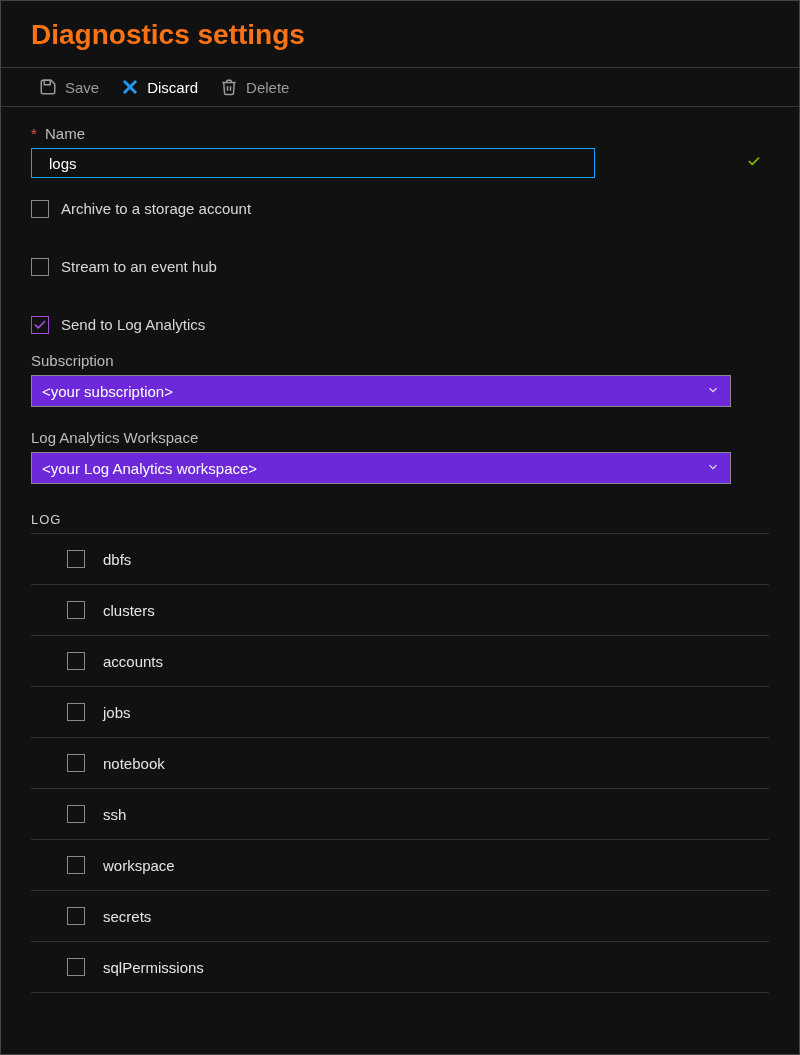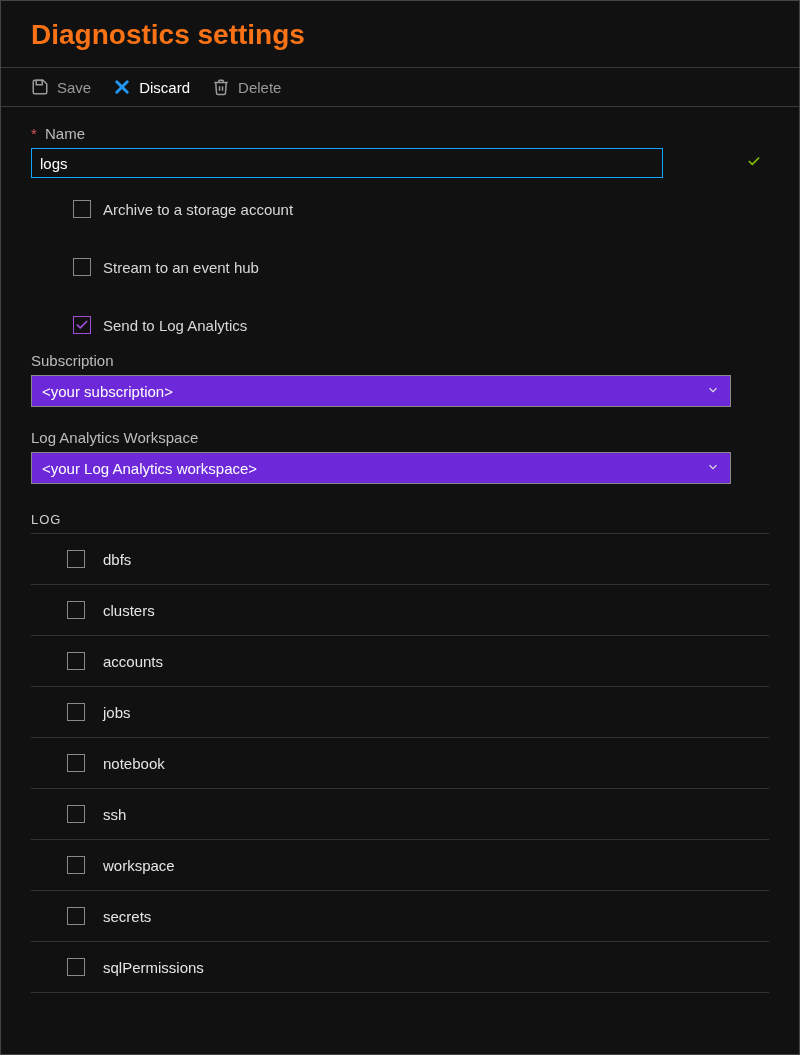--- a/index.html
+++ b/index.html
@@ -23,21 +23,21 @@
   }
   .header h1 {
     font-size: 28px;
     font-weight: 600;
     color: #f97316;
   }
   .toolbar {
     display: flex;
     align-items: center;
     gap: 22px;
-    padding: 10px 30px;
+    padding: 10px 38px;
     border-bottom: 1px solid #3a3a3a;
   }
   .tb-btn {
     display: inline-flex;
     align-items: center;
     gap: 8px;
     font-size: 15px;
     cursor: pointer;
     color: #9a9a9a;
   }
@@ -51,42 +51,40 @@
     color: #bcbcbc;
     font-size: 15px;
     margin-bottom: 6px;
     display: block;
   }
   .text-input-wrap {
     position: relative;
     margin-bottom: 22px;
   }
   .text-input {
-    width: 632px;
+    width: 564px;
     height: 30px;
     background: #111112;
     border: 1px solid #14a3ff;
     color: #fff;
-    padding: 0 28px 0 8px;
+    padding: 0 28px 0 17px;
     font-size: 15px;
     outline: none;
   }
   .input-check {
     position: absolute;
     right: 8px;
     top: 50%;
     transform: translateY(-50%);
     color: #7fba00;
   }
   .chk-row {
     display: flex;
-    align-items: center;
     gap: 12px;
     margin-bottom: 40px;
-    margin-left: 42px;
   }
   .chk-row.tight { margin-bottom: 18px; }
   .chk {
     width: 18px;
     height: 18px;
     border: 1px solid #888;
     display: inline-flex;
     align-items: center;
     justify-content: center;
     background: transparent;

